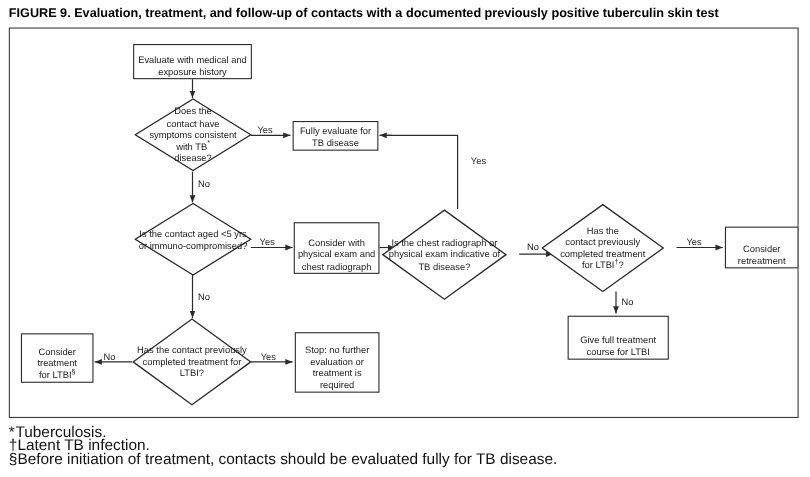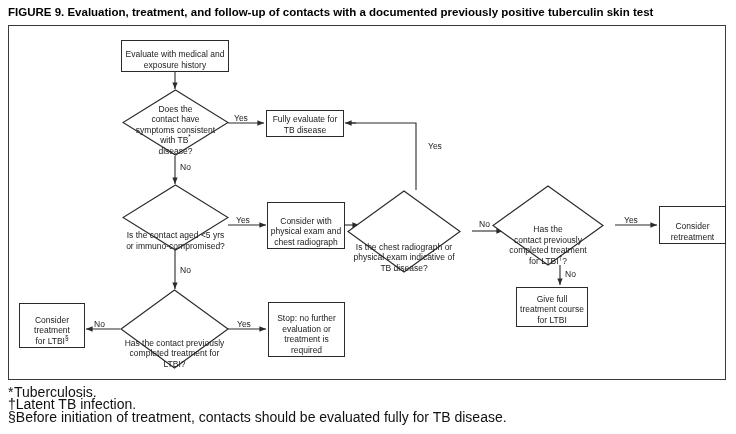--- a/index.html
+++ b/index.html
@@ -56,21 +56,21 @@
     color: #1a1a1a;
   }
   .box {
     border: 1.2px solid #2b2b2b;
     background: #ffffff;
     padding: 1px 2px;
   }
   .diamond-wrap {
     position: absolute;
     display: flex;
-    align-items: flex-end;
+    align-items: center;
     justify-content: center;
   }
   .diamond-shape {
     position: absolute;
     left: 0;
     top: 0;
     width: 100%;
     height: 100%;
   }
   .diamond-label {
@@ -195,21 +195,21 @@
   <svg class="diamond-shape" viewBox="0 0 112 81" preserveAspectRatio="none">
     <polygon points="56,1 111,40.5 56,80 1,40.5" fill="#ffffff" stroke="#2b2b2b" stroke-width="1.2"></polygon>
   </svg>
   <span class="diamond-label">Has the<br>contact previously<br>completed treatment<br>for LTBI<sup>†</sup>?</span>
 </div>
 
 <div class="node box" style="left:659px; top:206px; width:67px; height:38px;">
   <span>Consider retreatment</span>
 </div>
 
-<div class="node box" style="left:516px; top:287px; width:72px; height:40px;">
+<div class="node box" style="left:516px; top:287px; width:92px; height:40px;">
   <span>Give full treatment course for LTBI</span>
 </div>
 
 <div class="diamond-wrap" style="left:120px; top:289px; width:109px; height:80px;">
   <svg class="diamond-shape" viewBox="0 0 109 80" preserveAspectRatio="none">
     <polygon points="54.5,1 108,40 54.5,79 1,40" fill="#ffffff" stroke="#2b2b2b" stroke-width="1.2"></polygon>
   </svg>
   <span class="diamond-label">Has the contact previously completed treatment for LTBI?</span>
 </div>
 

